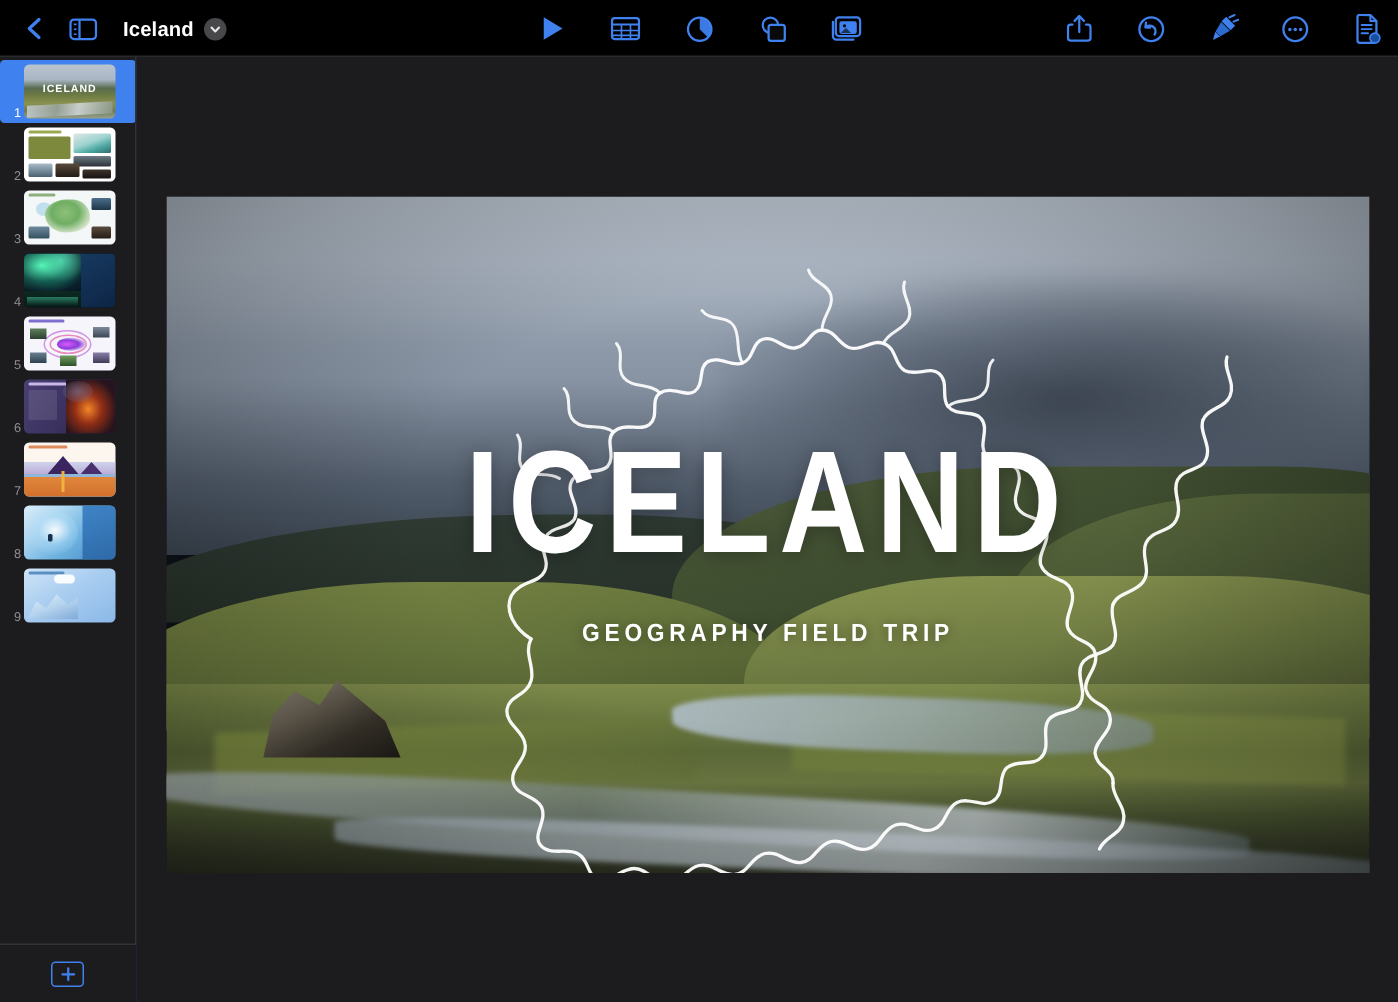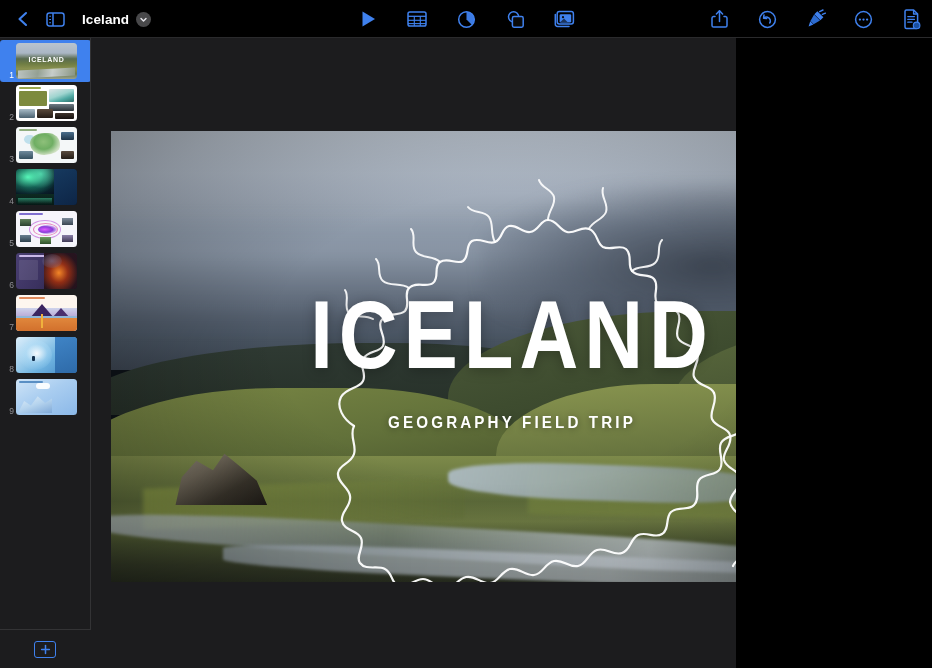--- a/index.html
+++ b/index.html
@@ -2,21 +2,21 @@
 <html><head>
 <meta charset="utf-8">
 <style>
   * { margin:0; padding:0; box-sizing:border-box; }
   html,body {
     width:932px; height:668px;
     background:#000;
     font-family:"Liberation Sans", sans-serif;
     overflow:hidden;
   }
-  #app { position:relative; width:736px; height:668px; background:#4c1d95; }
+  #app { position:relative; width:932px; height:668px; background:#4c1d95; }
 
   
   .toolbar {
     position:absolute; top:0; left:0; width:932px; height:38px;
     background:#000; display:flex; align-items:center;
   }
   .tb-left { display:flex; align-items:center; gap:0; padding-left:10px; }
   .tb-center {
     position:absolute; left:0; right:0; top:0; height:38px;
     display:flex; align-items:center; justify-content:center; gap:23px;

